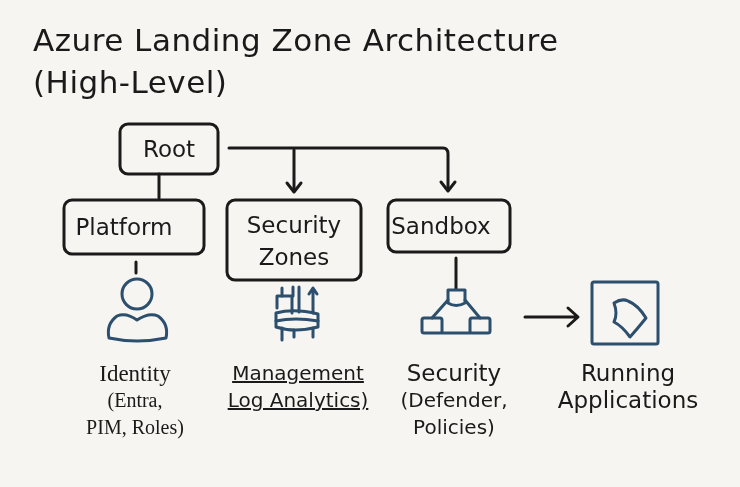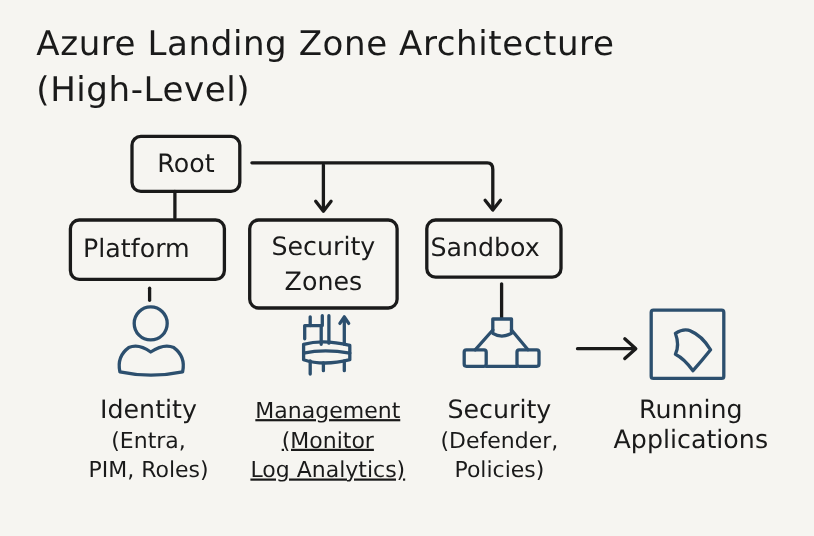--- a/index.html
+++ b/index.html
@@ -80,28 +80,27 @@
     </g>
   </g>
 </svg>
 
 <div class="box-label" style="left:120px; top:134px; width:98px;">Root</div>
 <div class="box-label" style="left:64px; top:212px; width:120px;">Platform</div>
 <div class="box-label" style="left:227px; top:210px; width:134px;">Security</div>
 <div class="box-label" style="left:227px; top:242px; width:134px;">Zones</div>
 <div class="box-label" style="left:388px; top:211px; width:106px;">Sandbox</div>
 
-<div class="cap" style="left:60px; top:360px; width:150px;">
+<div class="cap" style="left:60px; top:360px; width:150px;font-family:Liberation Serif, serif;">
   <div class="main">Identity</div>
   <div>(Entra,</div>
   <div>PIM, Roles)</div>
 </div>
 <div class="cap" style="left:220px; top:360px; width:156px;text-decoration:underline;">
   <div>Management</div>
-  <div>(Monitor</div>
   <div>Log Analytics)</div>
 </div>
 <div class="cap" style="left:384px; top:360px; width:140px;">
   <div class="main">Security</div>
   <div>(Defender,</div>
   <div>Policies)</div>
 </div>
 <div class="cap" style="left:548px; top:360px; width:160px;">
   <div class="main">Running</div>
   <div class="main">Applications</div>

